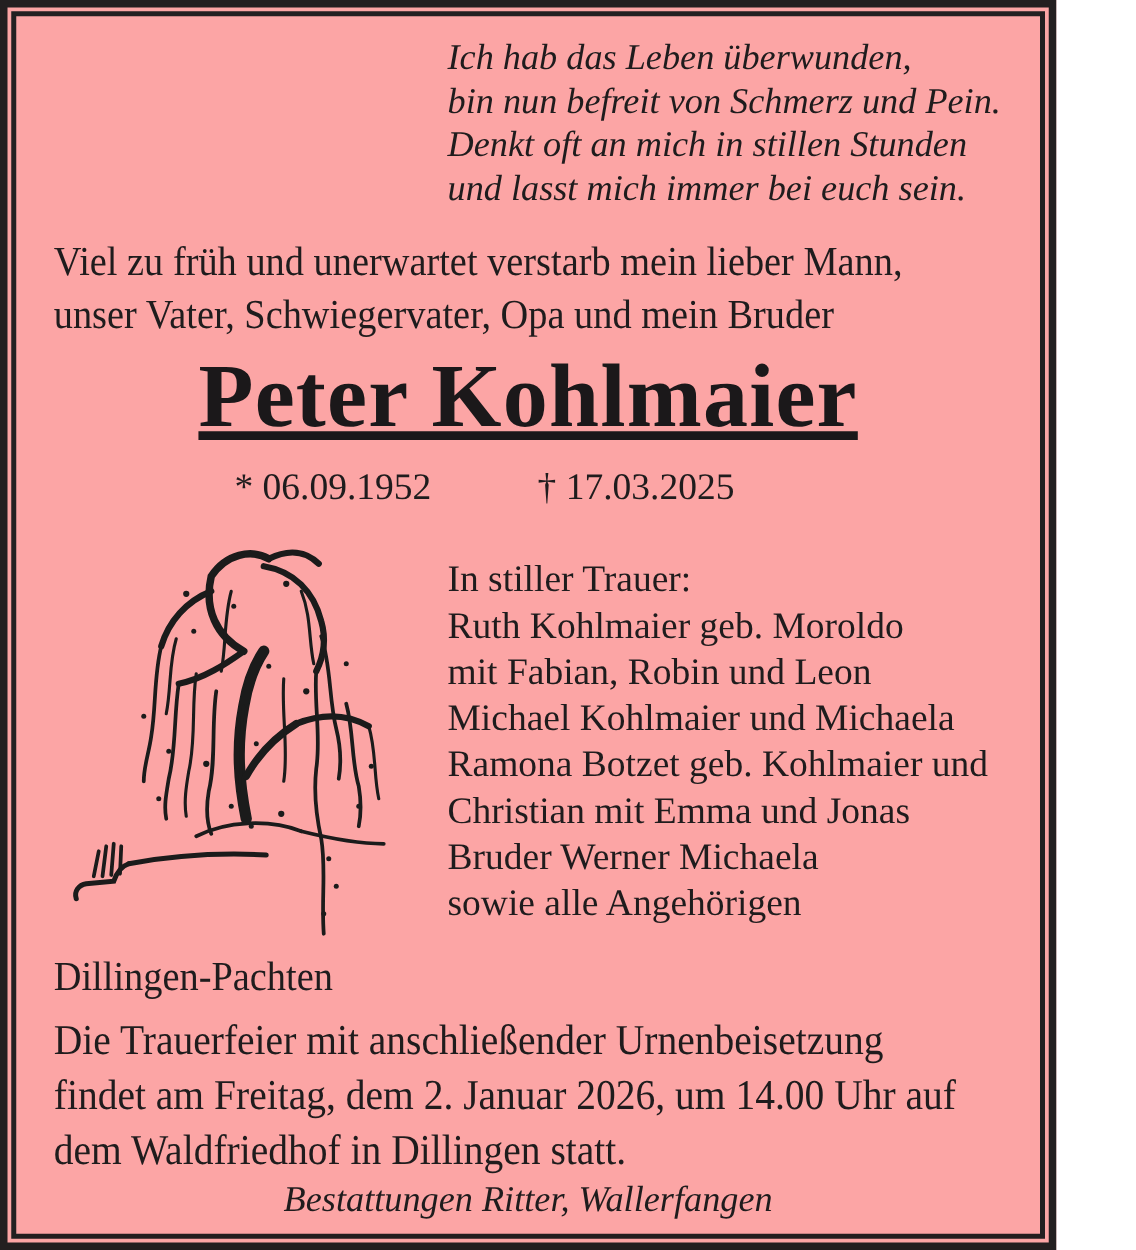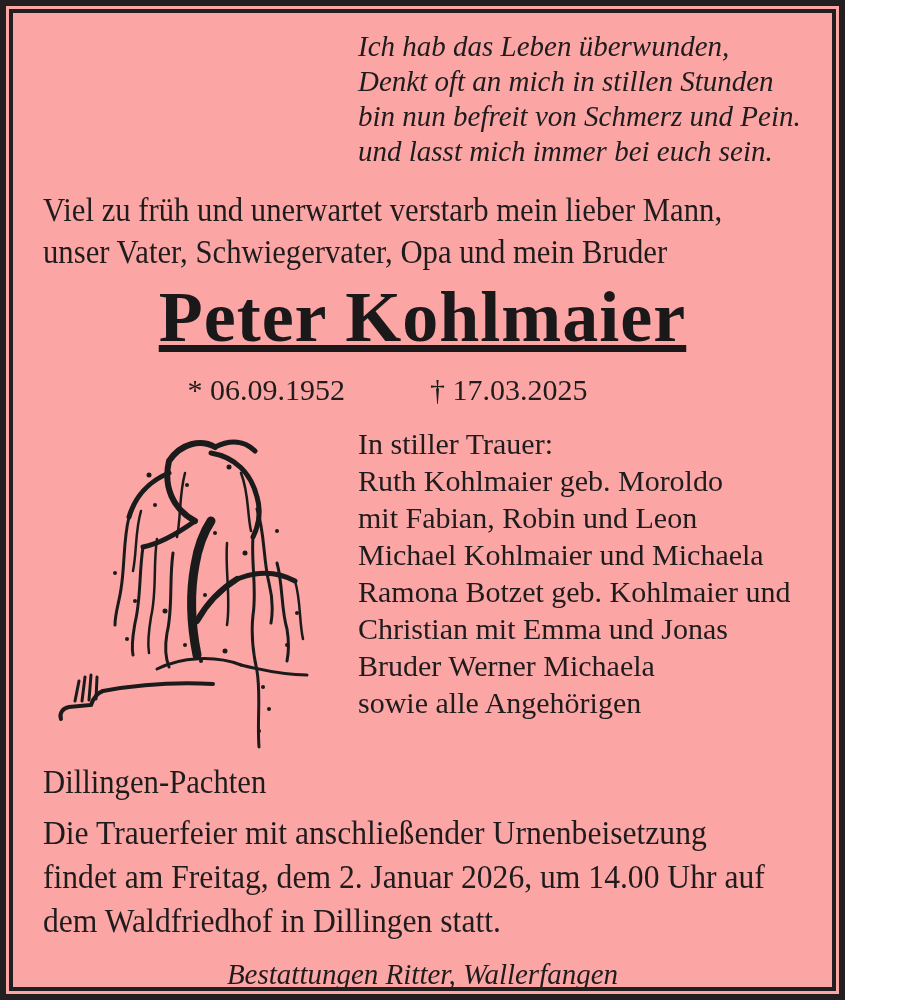--- a/index.html
+++ b/index.html
@@ -62,21 +62,21 @@
   .middle {
     display: flex;
     margin-top: 4px;
   }
   .tree-wrap { width: 315px; flex: none; }
   .tree-wrap svg { display: block; margin-left: 2px; }
 
   .mourning {
     font-size: 30px;
     line-height: 37px;
-    margin-top: 12px;
+    margin-top: 32px;
   }
   .mourning-heading { font-style: normal; }
   .mourner { }
 
   .city {
     margin-top: 8px;
     font-size: 33px;
     line-height: 42px;
     white-space: nowrap;
     transform: scaleX(0.93);
@@ -86,37 +86,36 @@
   .funeral {
     margin-top: 8px;
     font-size: 34px;
     line-height: 44px;
     white-space: nowrap;
     transform: scaleX(0.93);
     transform-origin: 0 0;
   }
 
   .undertaker {
-    margin-top: 14px;
     text-align: center;
     font-style: italic;
     font-size: 29px;
     line-height: 34px;
   }
 </style>
 </head>
 <body>
 
 <div class="notice">
   <div class="notice-inner">
 
     <div class="poem">
       <div>Ich hab das Leben überwunden,</div>
+      <div>bin nun befreit von Schmerz und Pein.</div>
       <div>Denkt oft an mich in stillen Stunden</div>
-      <div>bin nun befreit von Schmerz und Pein.</div>
       <div>und lasst mich immer bei euch sein.</div>
     </div>
 
     <div class="intro">
       <div>Viel zu früh und unerwartet verstarb mein lieber Mann,</div>
       <div>unser Vater, Schwiegervater, Opa und mein Bruder</div>
     </div>
 
     <h1 class="name">Peter Kohlmaier</h1>
 

